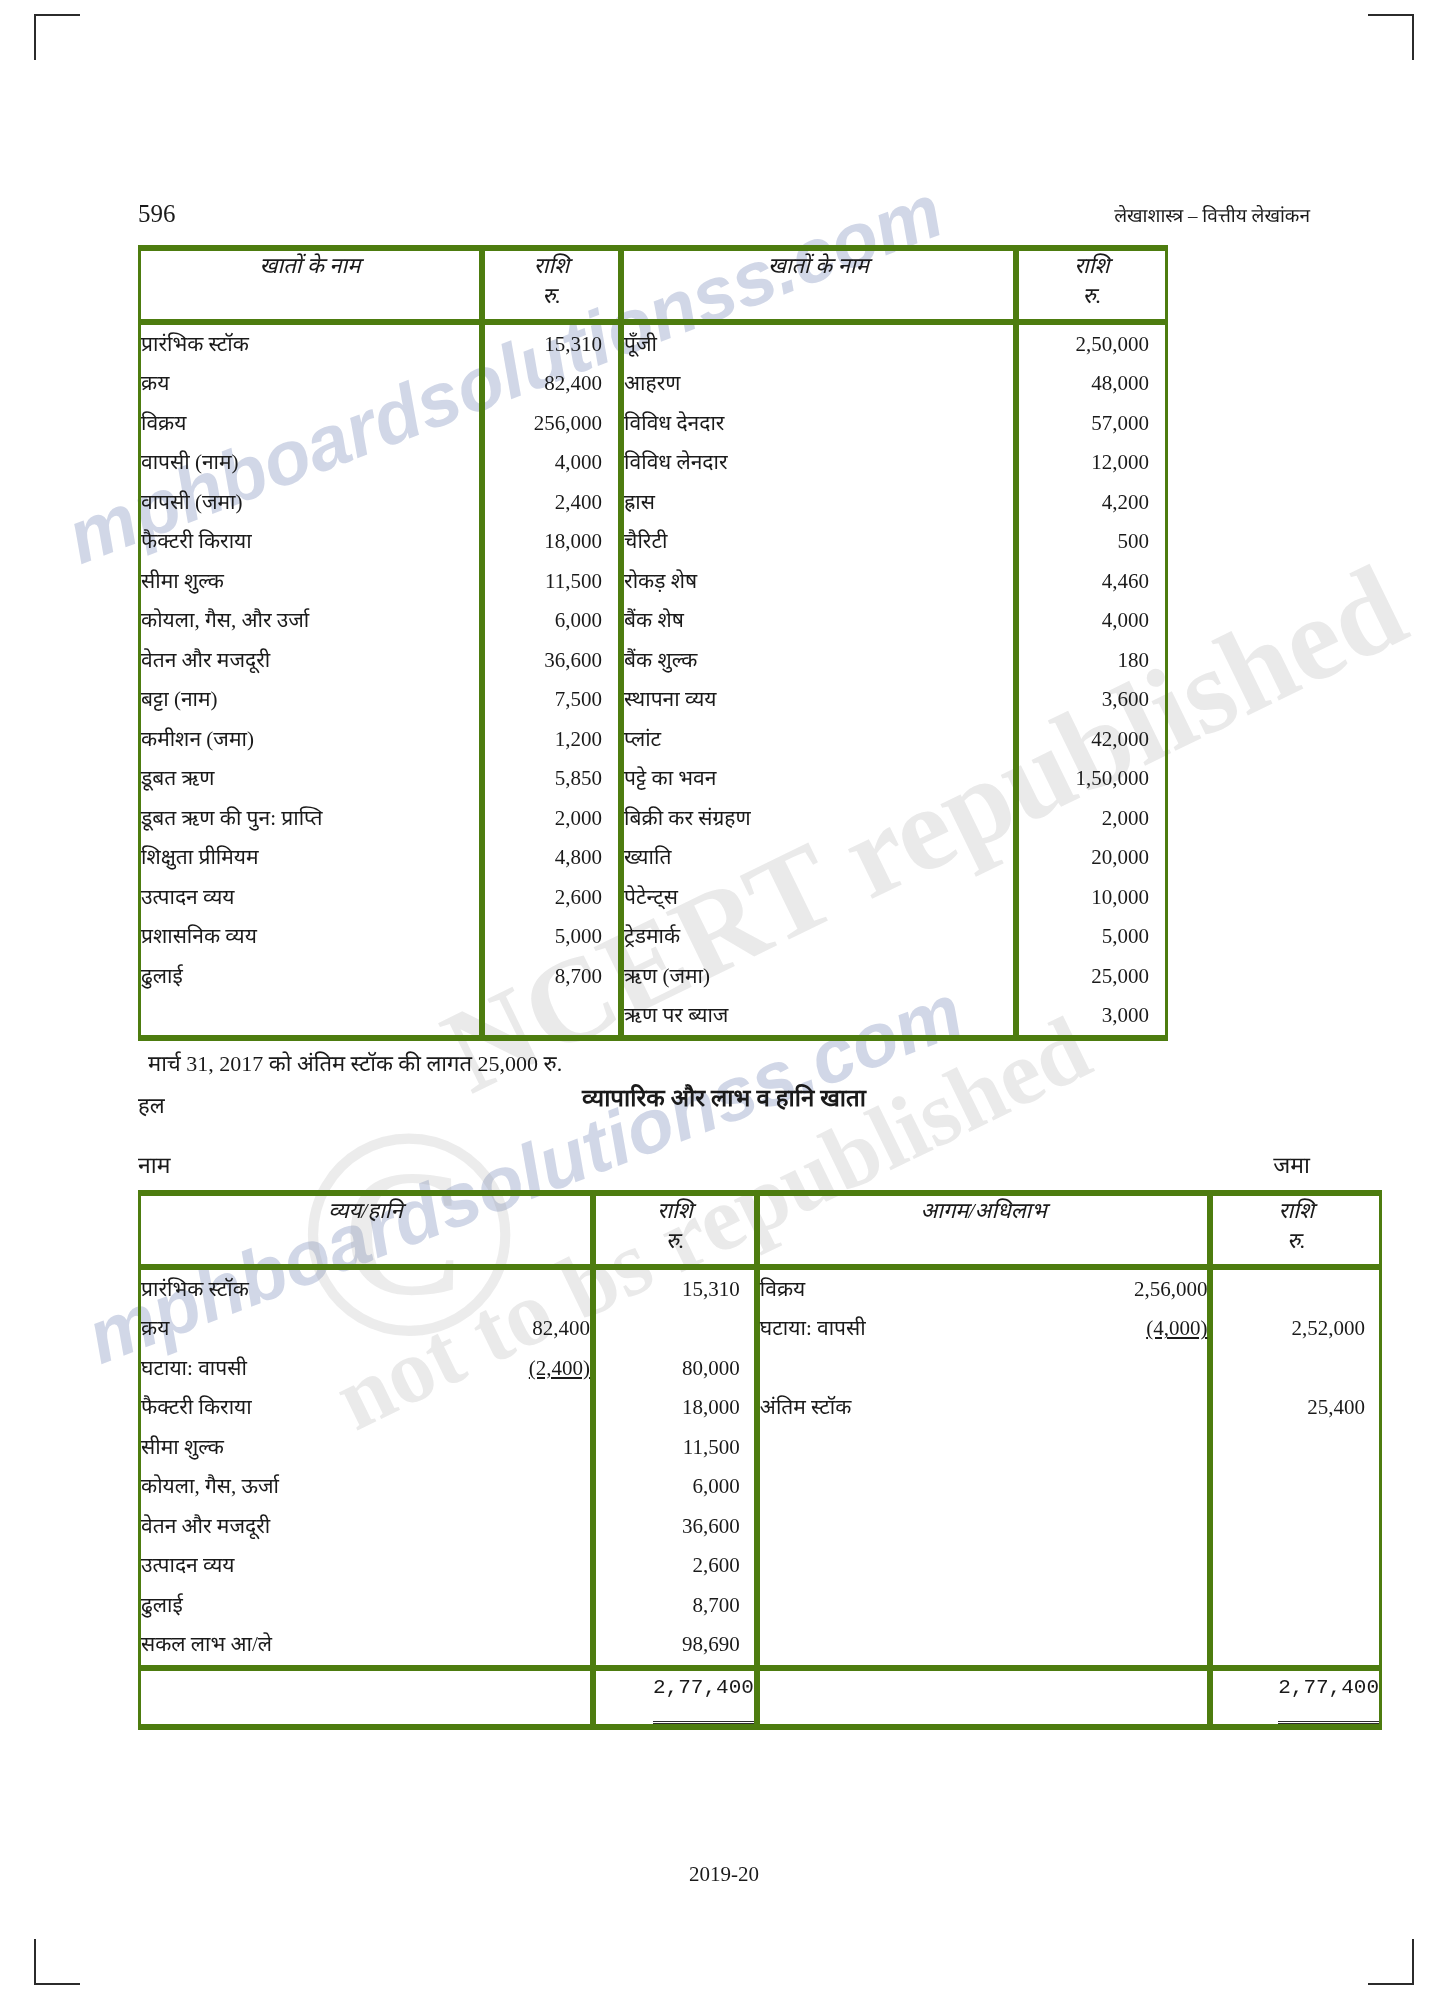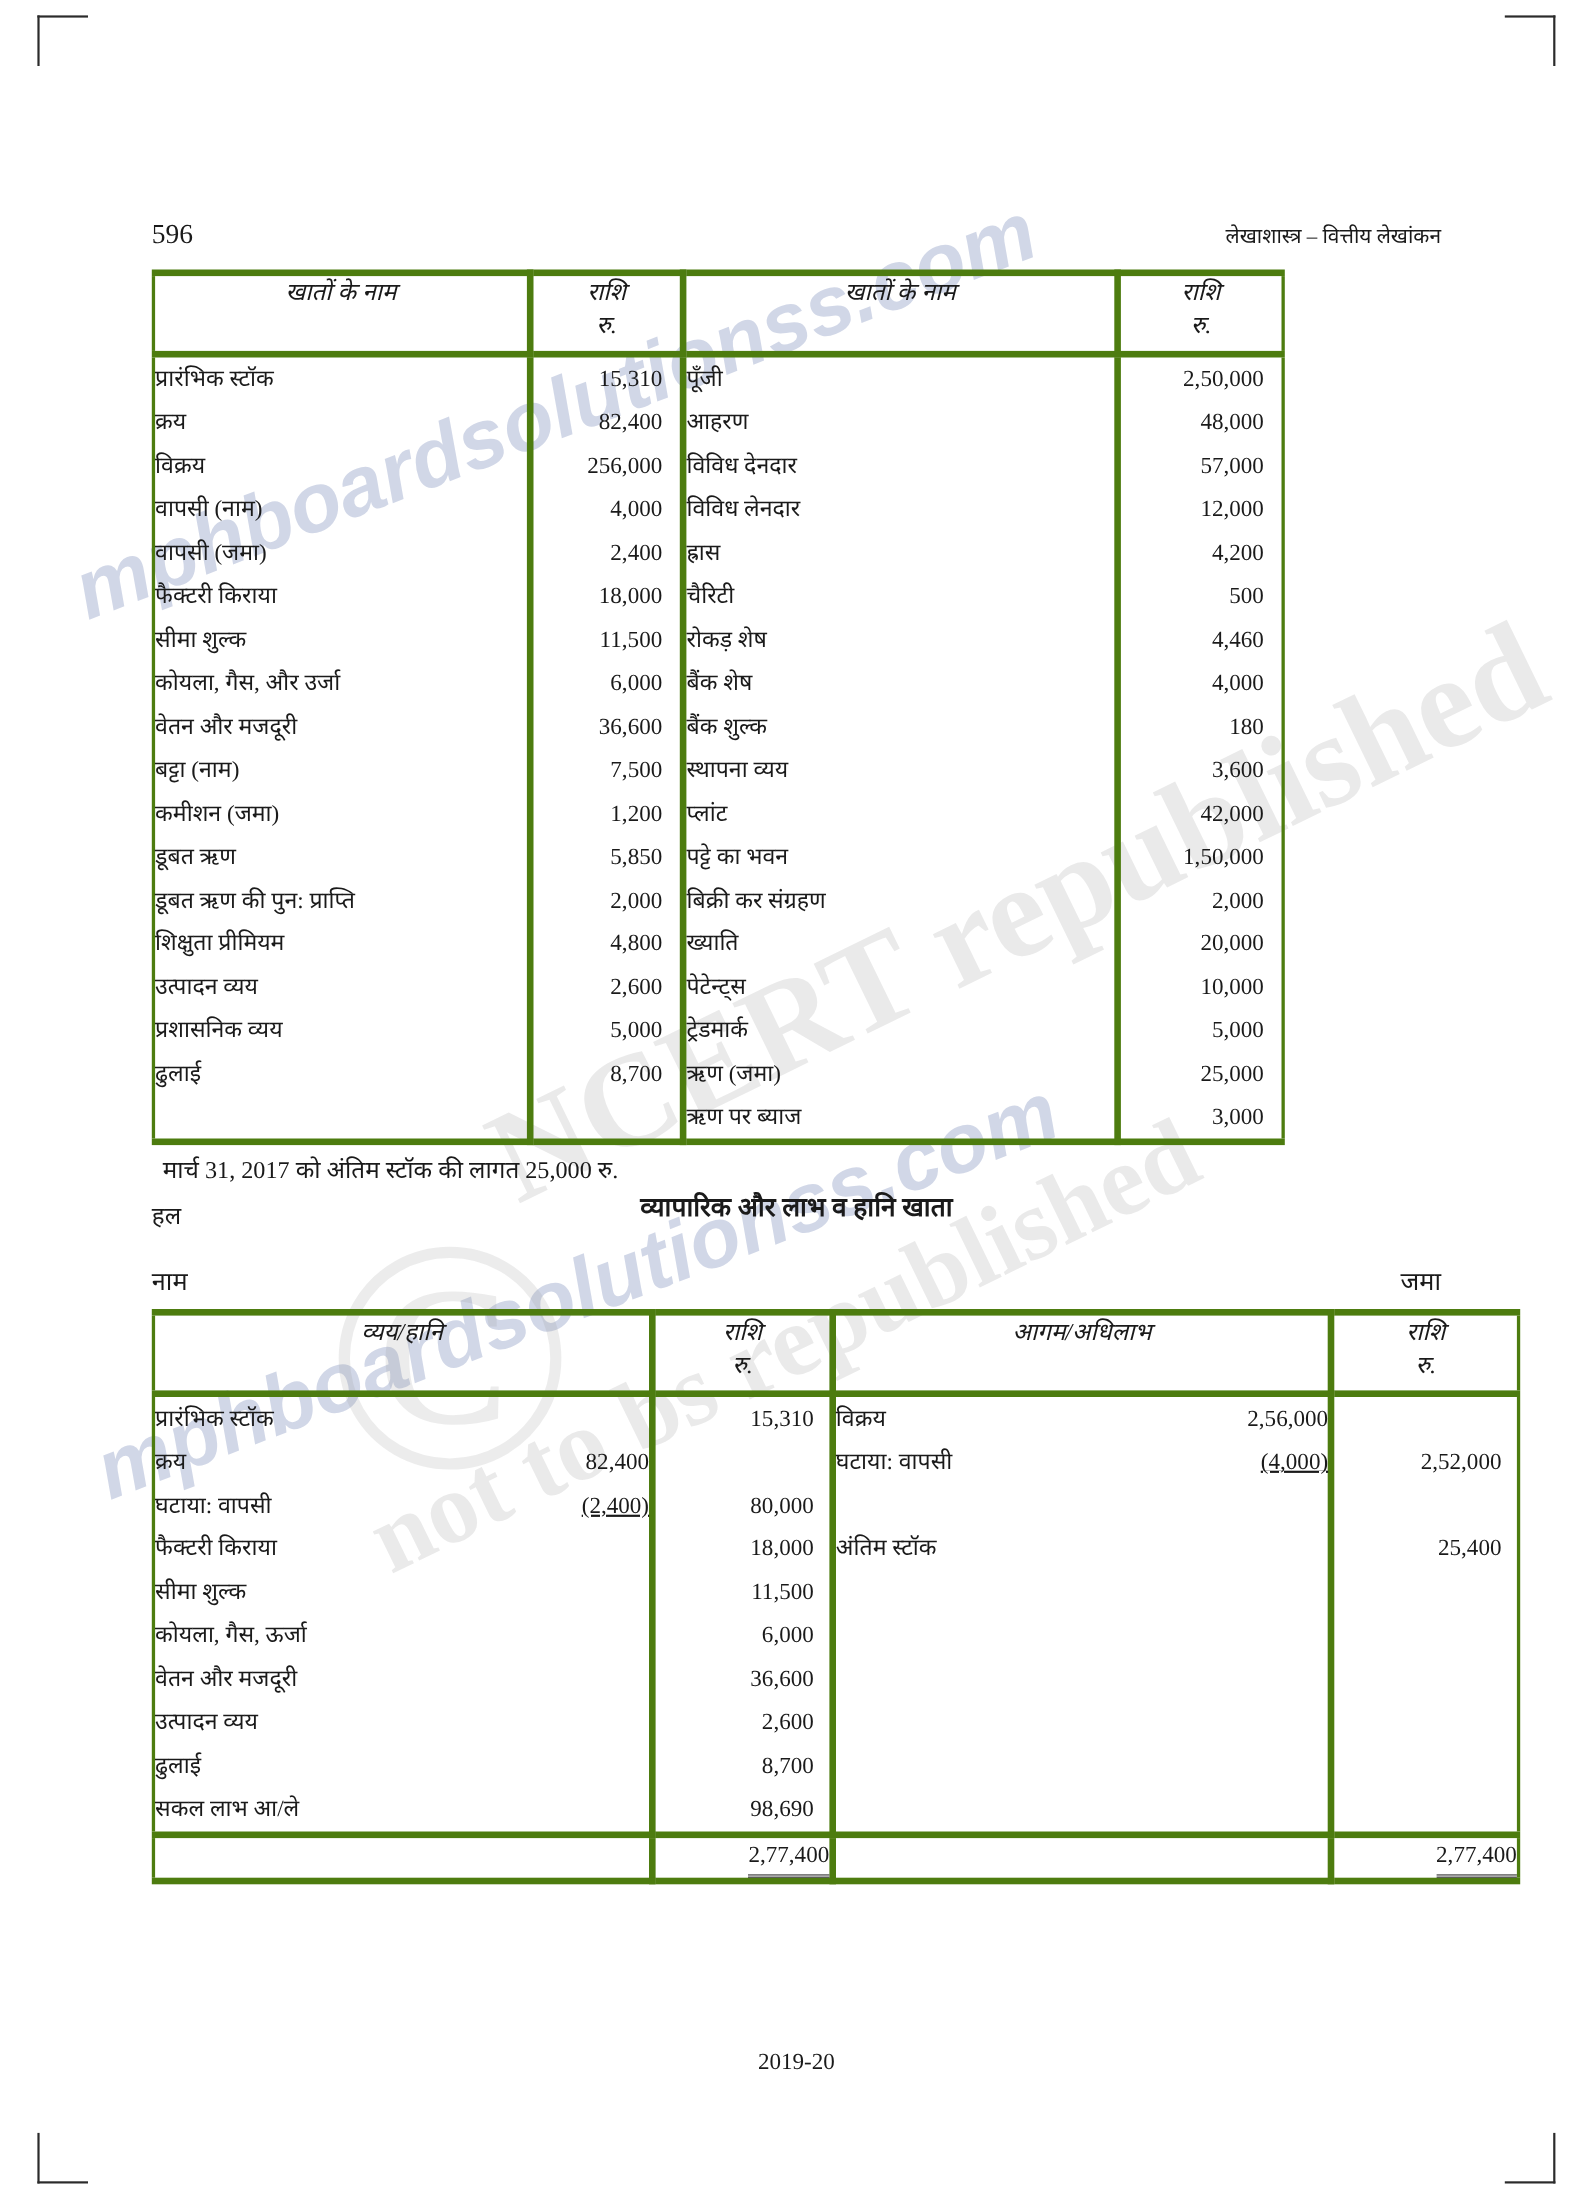--- a/index.html
+++ b/index.html
@@ -141,21 +141,22 @@
 
   
   .total-cell {
     padding: 6px 16px 8px 14px;
     text-align: right;
     line-height: 1.5;
   }
   .dbl-underline {
     display: inline-block;
     border-bottom: 3px double #2c2c2c;
-    padding-bottom: 2px;
+    padding-bottom: 18px;
+    font-family: Liberation Mono, monospace;
   }
 
   
   .note {
     position: absolute;
     font-size: 22px;
     margin-top: 37px;
   }
   .center-title {
     position: absolute;

